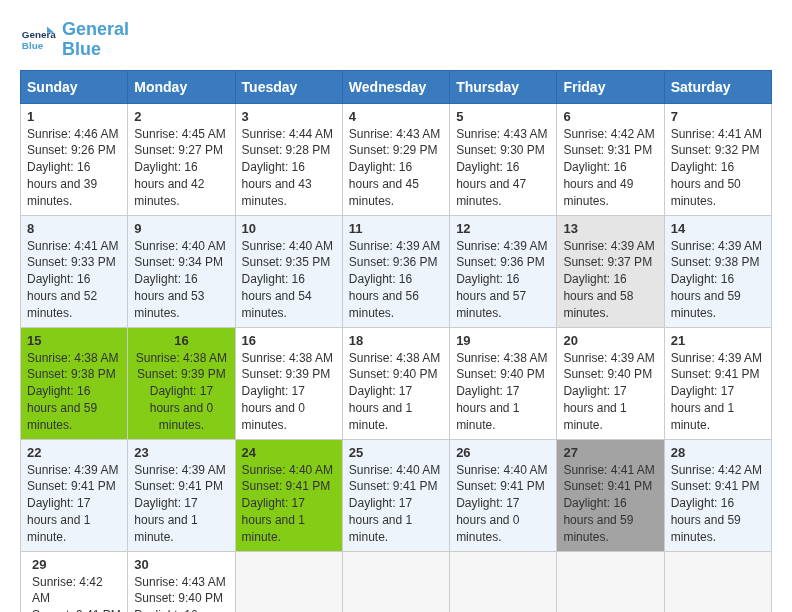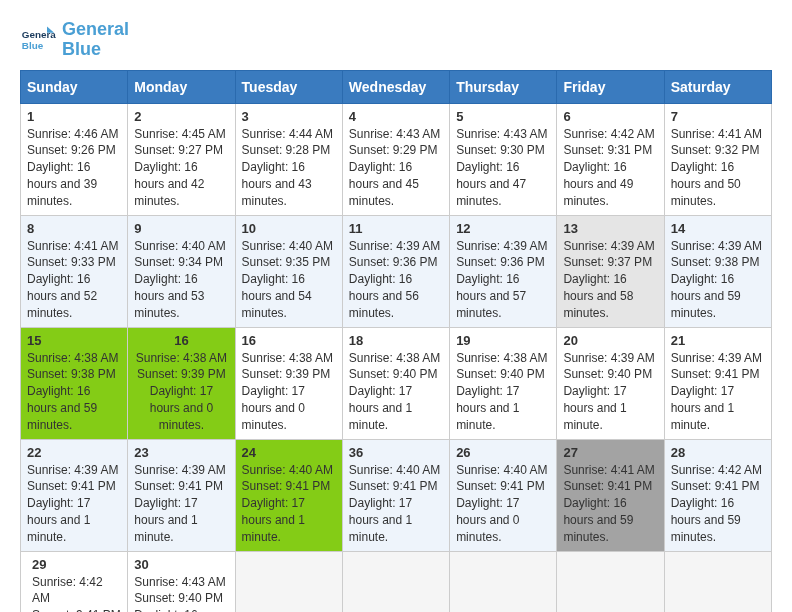--- a/index.html
+++ b/index.html
@@ -322,21 +322,21 @@
       </td>
         <td style="background: #84cc16;">
         <span class="day-num">24</span>
         <div class="day-info">
           Sunrise: 4:40 AM<br>
           Sunset: 9:41 PM<br>
           Daylight: 17 hours and 1 minute.
         </div>
       </td>
         <td style="background: rgb(238, 244, 251);">
-        <span class="day-num">36</span>
+        <span class="day-num">25</span>
         <div class="day-info">
           Sunrise: 4:40 AM<br>
           Sunset: 9:41 PM<br>
           Daylight: 17 hours and 1 minute.
         </div>
       </td>
         <td style="background: rgb(238, 244, 251);">
         <span class="day-num">26</span>
         <div class="day-info">
           Sunrise: 4:40 AM<br>

